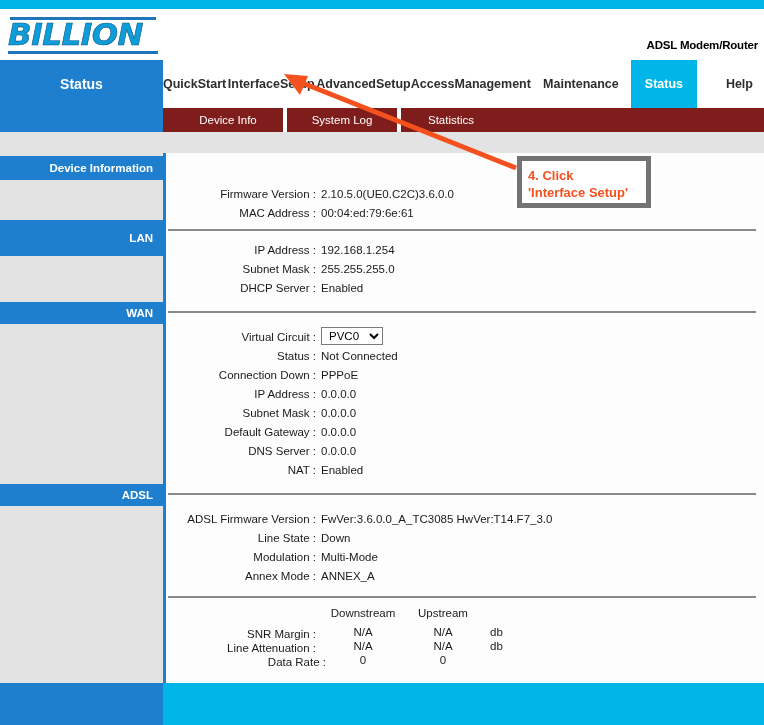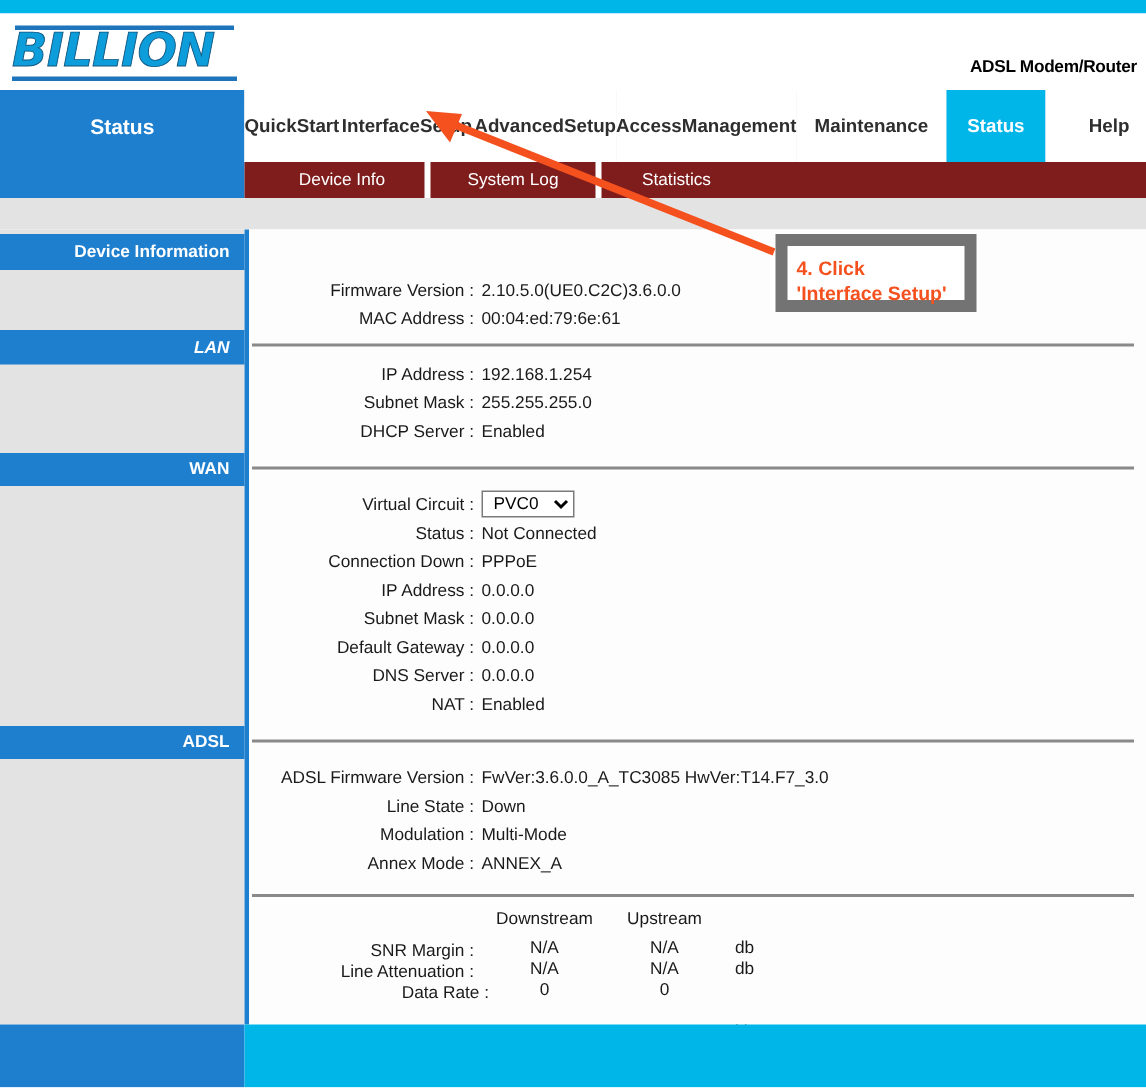--- a/index.html
+++ b/index.html
@@ -289,21 +289,21 @@
     left: 163px; top: 683px;
     width: 601px; height: 42px;
     background: #00b5e8;
   }
 
   
   .callout {
     position: absolute;
     left: 517px; top: 156px;
     width: 134px; height: 52px;
-    border: 8px solid #737373;
+    border: 5px solid #737373;
     background: #ffffff;
     box-sizing: border-box;
     color: #f4511e;
     font-size: 13px;
     font-weight: bold;
     line-height: 17px;
     padding: 6px 0 0 6px;
     box-sizing: border-box;
   }
   .arrow-svg {
@@ -356,21 +356,21 @@
 
   <div class="gray-band"></div>
 
   <div class="left-col"></div>
   <div class="right-col"></div>
 
   <div class="blue-edge" style="top:153px;height:530px;"></div>
 
   <div class="sec-head" style="top:156px;height:24px;">Device Information</div>
 
-  <div class="sec-head" style="top:220px;height:23px;font-style:italic;">LAN</div>
+  <div class="sec-head" style="top:220px;height:36px;">LAN</div>
 
   <div class="sec-head" style="top:302px;height:22px;">WAN</div>
 
   <div class="sec-head" style="top:484px;height:22px;">ADSL</div>
 
   <div class="sec-rule" style="top:229px;"></div>
   <div class="sec-rule" style="top:311px;"></div>
   <div class="sec-rule" style="top:493px;"></div>
   <div class="sec-rule" style="top:596px;"></div>
 

